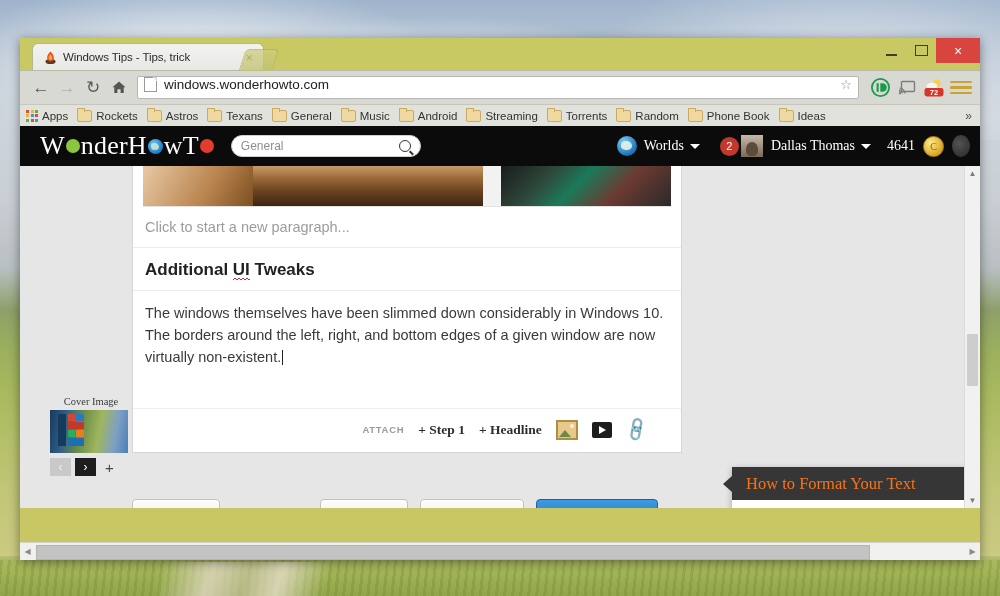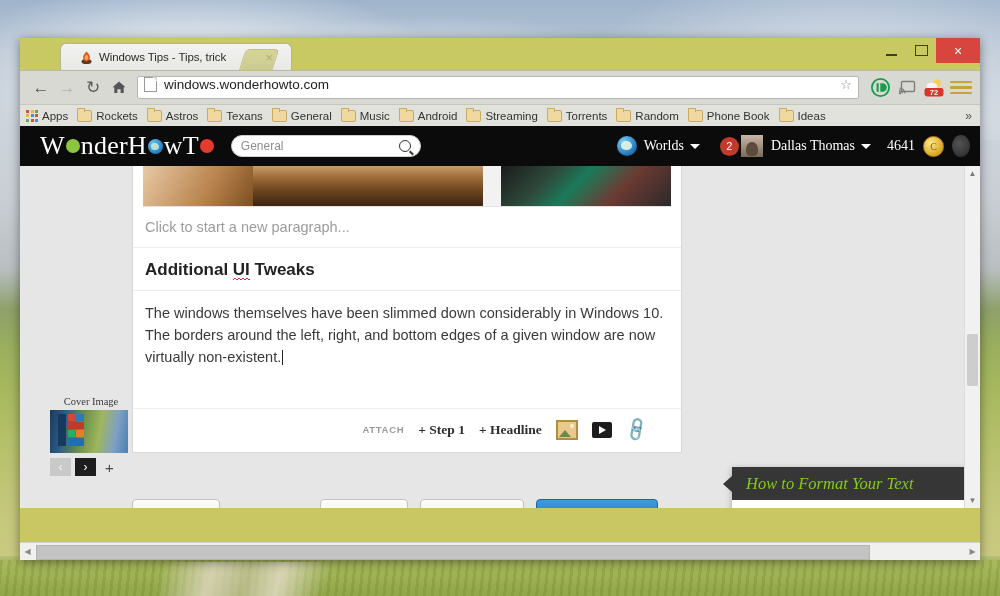--- a/index.html
+++ b/index.html
@@ -34,25 +34,25 @@
 
   
   #win{
     position:absolute;left:20px;top:38px;width:960px;height:522px;
     background:#c8c763;
     box-shadow:0 2px 10px rgba(0,0,0,.45);
   }
   
   #titlebar{position:relative;height:32px;background:#c9c964;}
   #tab{
-    position:absolute;left:40px;top:5px;width:232px;height:27px;
+    position:absolute;left:12px;top:5px;width:232px;height:27px;
     background:linear-gradient(180deg,#f2f2f0,#e8e8e4);
     border:1px solid #b6b694;border-bottom:none;
     border-radius:6px 6px 0 0;
-    display:flex;align-items:center;padding:0 16px;box-sizing:border-box;
+    display:flex;align-items:center;padding:0 8px;box-sizing:border-box;
   }
   #tab .favicon{width:15px;height:15px;margin:0 5px 0 2px;position:relative;flex:0 0 auto;}
   #tab .tab-title{
     font-size:11.5px;color:#2c2c2c;white-space:nowrap;overflow:hidden;
     flex:1 1 auto;letter-spacing:-.1px;
     -webkit-mask-image:linear-gradient(90deg,#000 85%,transparent 100%);
     mask-image:linear-gradient(90deg,#000 85%,transparent 100%);
   }
   #tab .tab-close{font-size:13px;color:#5a5a5a;padding:0 2px;flex:0 0 auto;line-height:1;}
   #newtab{
@@ -212,22 +212,22 @@
   .btn.blue{background:linear-gradient(180deg,#3d9ae0,#1e73bd);border:1px solid #1a63a4;
     color:#fff;}
   #btn-cancel{width:88px;}
   #btn-preview{width:88px;margin-left:100px;}
   #btn-savedraft{width:104px;margin-left:12px;}
   #btn-submit{width:122px;margin-left:12px;}
 
   
   #helppanel{position:absolute;left:712px;top:301px;width:252px;z-index:6;
     box-shadow:0 2px 7px rgba(0,0,0,.28);}
-  #helphdr{background:#363636;color:#84cc16;height:33px;display:flex;align-items:center;
-    padding-left:14px;font-family:"Liberation Serif",serif;font-size:16.5px;position:relative;font-style:italic;}
+  #helphdr{background:#363636;color:#f97316;height:33px;display:flex;align-items:center;
+    padding-left:14px;font-family:"Liberation Serif",serif;font-size:16.5px;position:relative;}
   #helphdr::before{content:"";position:absolute;left:-9px;top:9px;width:0;height:0;
     border-top:8px solid transparent;border-bottom:8px solid transparent;
     border-right:9px solid #363636;}
   #helpbody{background:#fff;}
   .help-sec{padding:9px 13px 8px;border-bottom:1px solid #e8e8e8;}
   #help-sb{position:absolute;right:0;top:33px;width:10px;bottom:0;background:#f6f6f6;
     border-left:1px solid #e0e0e0;}
 
   
   #pagescroll{position:absolute;right:0;top:40px;width:15px;bottom:0;

